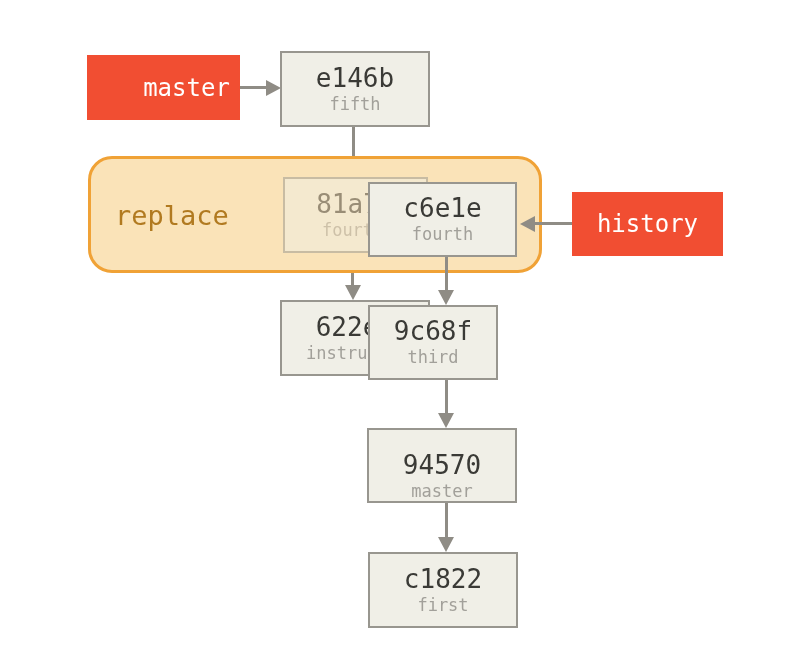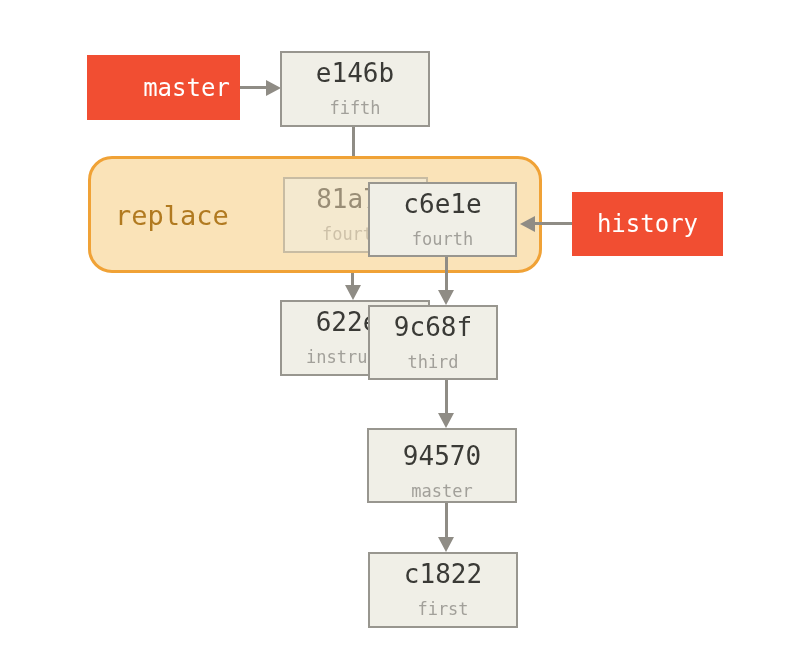--- a/index.html
+++ b/index.html
@@ -6,21 +6,21 @@
   .canvas{
     position:relative;width:800px;height:662px;
     background:#ffffff;overflow:hidden;
     font-family:"DejaVu Sans Mono","Liberation Mono",monospace;
   }
   .commit{
     position:absolute;box-sizing:border-box;
     background:var(--commit_box_bg,#f0efe7);
     border:2px solid var(--commit_box_border,#98968f);
     display:flex;flex-direction:column;align-items:center;justify-content:center;
-    gap:12px;z-index:3;
+    gap:3px;z-index:3;
   }
   .commit .cid{font-size:26px;line-height:1.05;color:var(--commit_id_text,#3a3a36);white-space:pre;}
   .commit .cmsg{font-size:17px;line-height:1.1;color:var(--commit_message_text,#a2a09a);white-space:pre;}
   .commit.faded{opacity:0.5;z-index:1;}
   .shift-left .cid,.shift-left .cmsg{transform:translateX(-8px);}
   .branch-label{
     position:absolute;box-sizing:border-box;
     background:var(--branch_label_bg,#f14e32);
     color:var(--branch_label_text,#ffffff);
     font-size:24px;display:flex;align-items:center;justify-content:center;

